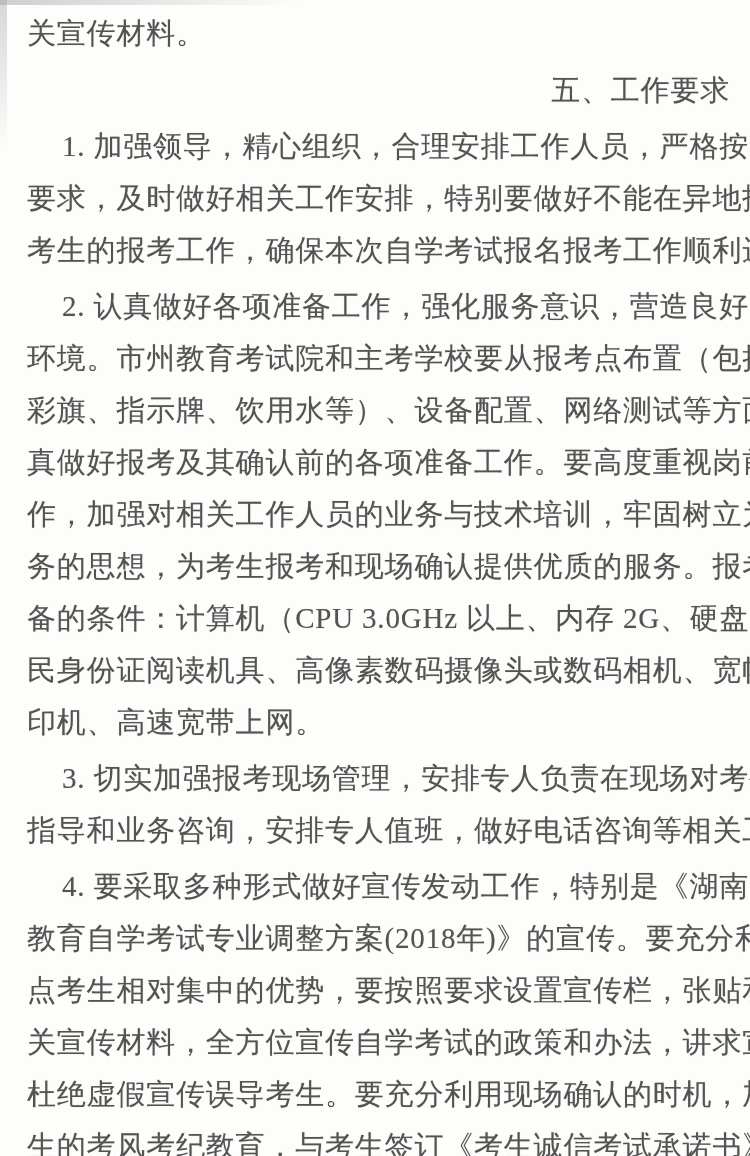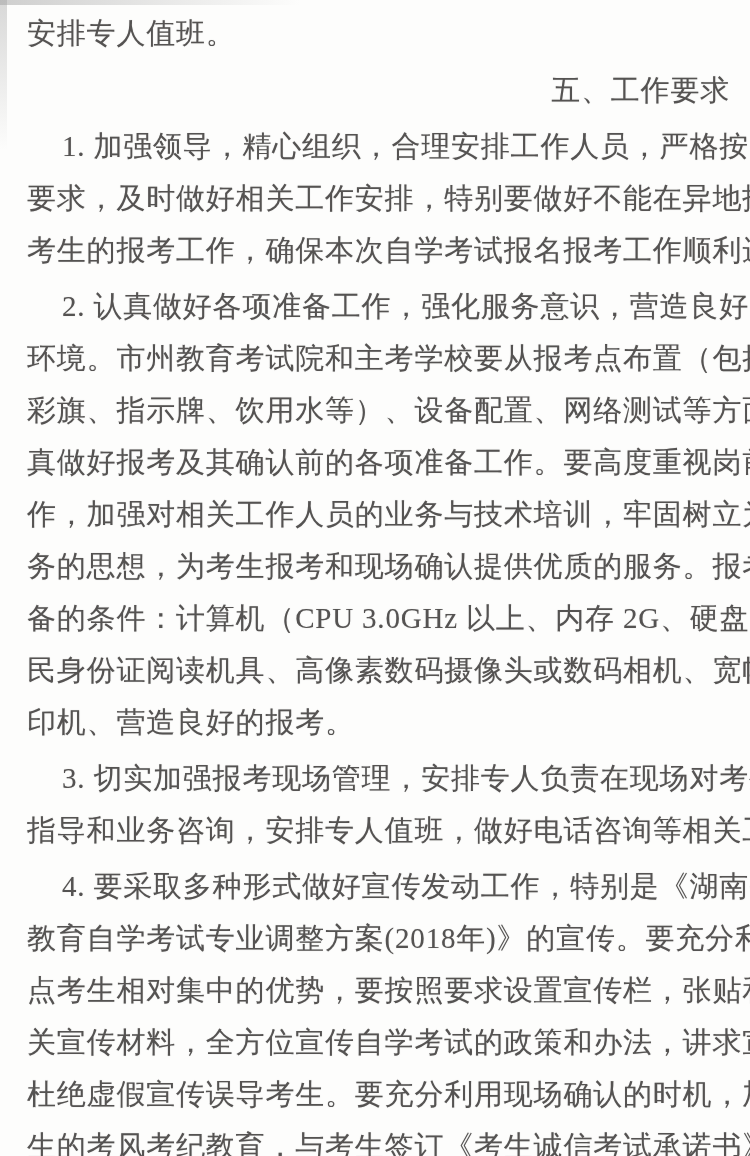--- a/index.html
+++ b/index.html
@@ -59,38 +59,38 @@
   }
 </style>
 </head>
 <body>
 
 <div class="page">
   <div class="artifact-top"></div>
   <div class="artifact-left"></div>
 
   <div class="textblock">
-    <div class="line">安排专人值班。</div>
+    <div class="line">关宣传材料。</div>
     <div class="line heading">五、工作要求</div>
     <div id="paragraphs">
         <div class="para">
           <div class="line first">1. 加强领导，精心组织，合理安排工作人员，严格按照工作</div>
           <div class="line">要求，及时做好相关工作安排，特别要做好不能在异地报名报考</div>
           <div class="line">考生的报考工作，确保本次自学考试报名报考工作顺利进行。</div>
         </div>
         <div class="para">
           <div class="line first">2. 认真做好各项准备工作，强化服务意识，营造良好的报考</div>
           <div class="line">环境。市州教育考试院和主考学校要从报考点布置（包括横幅、</div>
           <div class="line">彩旗、指示牌、饮用水等）、设备配置、网络测试等方面入手，认</div>
           <div class="line">真做好报考及其确认前的各项准备工作。要高度重视岗前培训工</div>
           <div class="line">作，加强对相关工作人员的业务与技术培训，牢固树立为考生服</div>
           <div class="line">务的思想，为考生报考和现场确认提供优质的服务。报考点须具</div>
           <div class="line">备的条件：计算机（CPU 3.0GHz 以上、内存 2G、硬盘 1T）、居</div>
           <div class="line">民身份证阅读机具、高像素数码摄像头或数码相机、宽幅激光打</div>
-          <div class="line">印机、营造良好的报考。</div>
+          <div class="line">印机、高速宽带上网。</div>
         </div>
         <div class="para">
           <div class="line first">3. 切实加强报考现场管理，安排专人负责在现场对考生进行</div>
           <div class="line">指导和业务咨询，安排专人值班，做好电话咨询等相关工作。</div>
         </div>
         <div class="para">
           <div class="line first">4. 要采取多种形式做好宣传发动工作，特别是《湖南省高等</div>
           <div class="line">教育自学考试专业调整方案(2018年)》的宣传。要充分利用报考</div>
           <div class="line">点考生相对集中的优势，要按照要求设置宣传栏，张贴和发放有</div>
           <div class="line">关宣传材料，全方位宣传自学考试的政策和办法，讲求宣传实效，</div>

